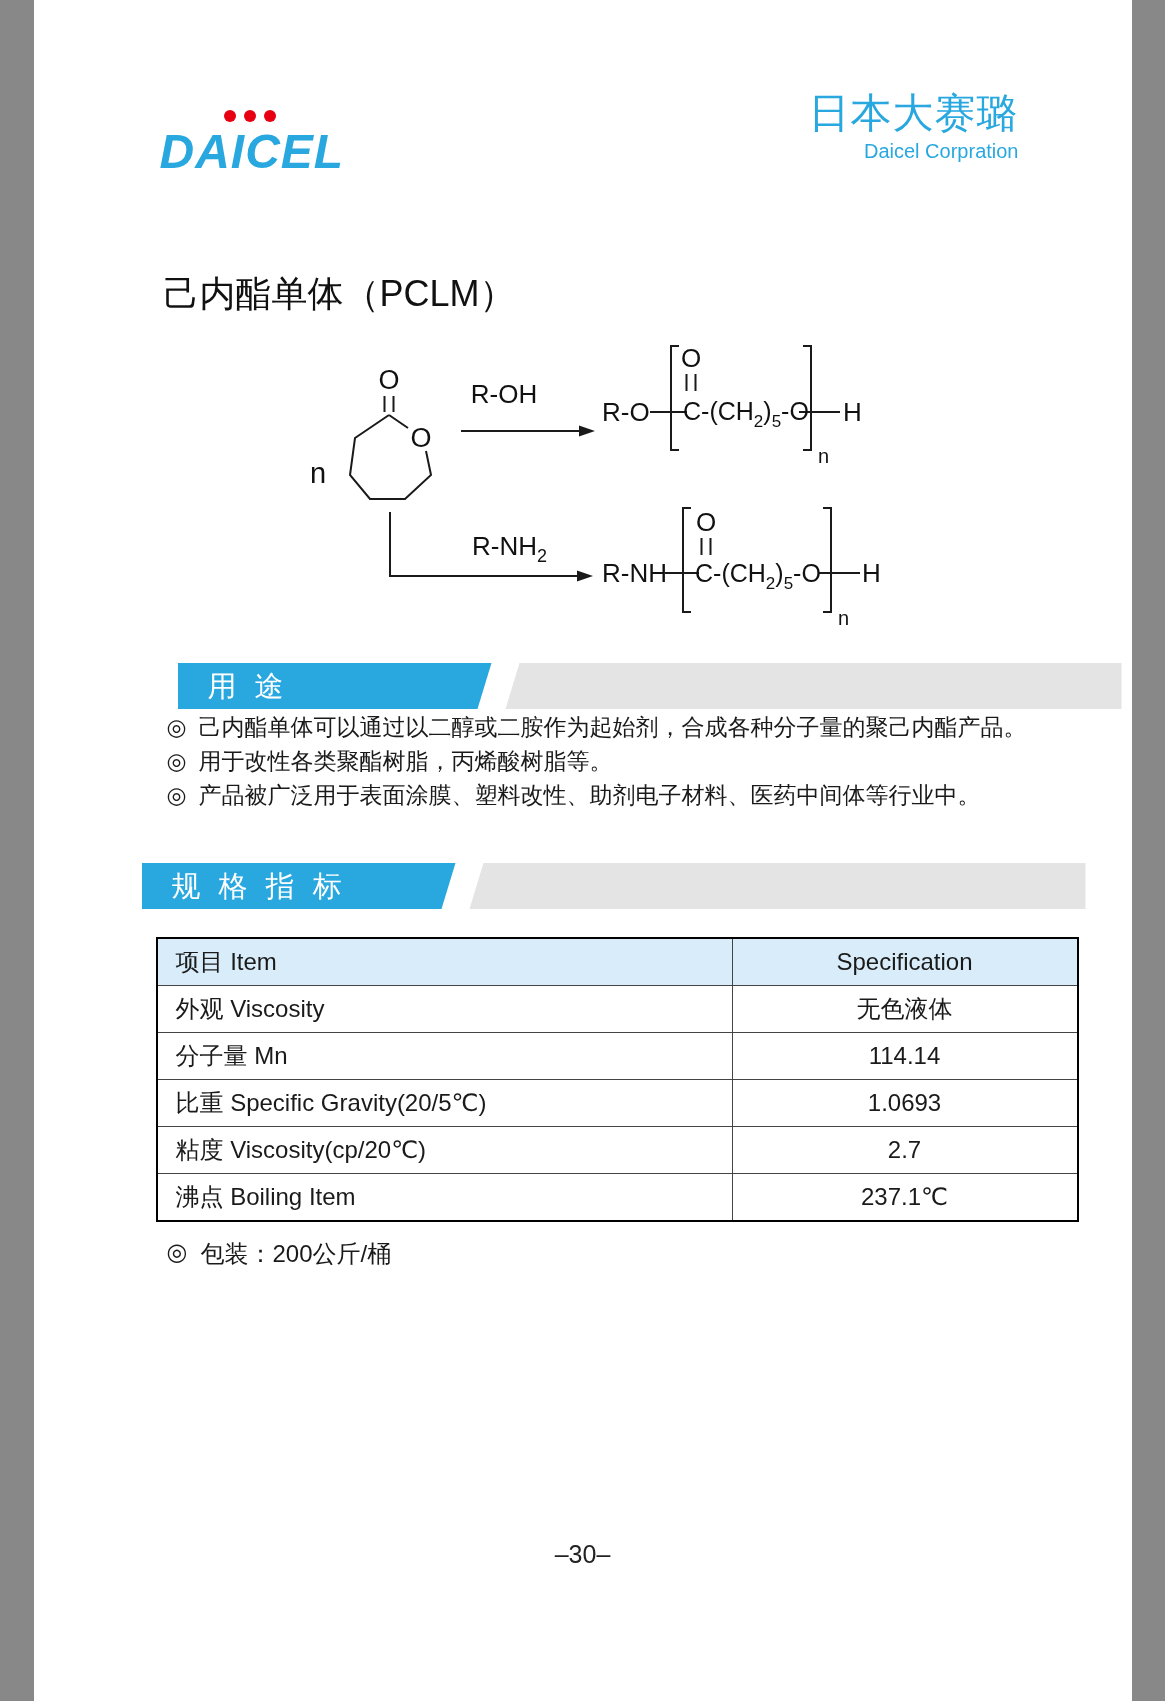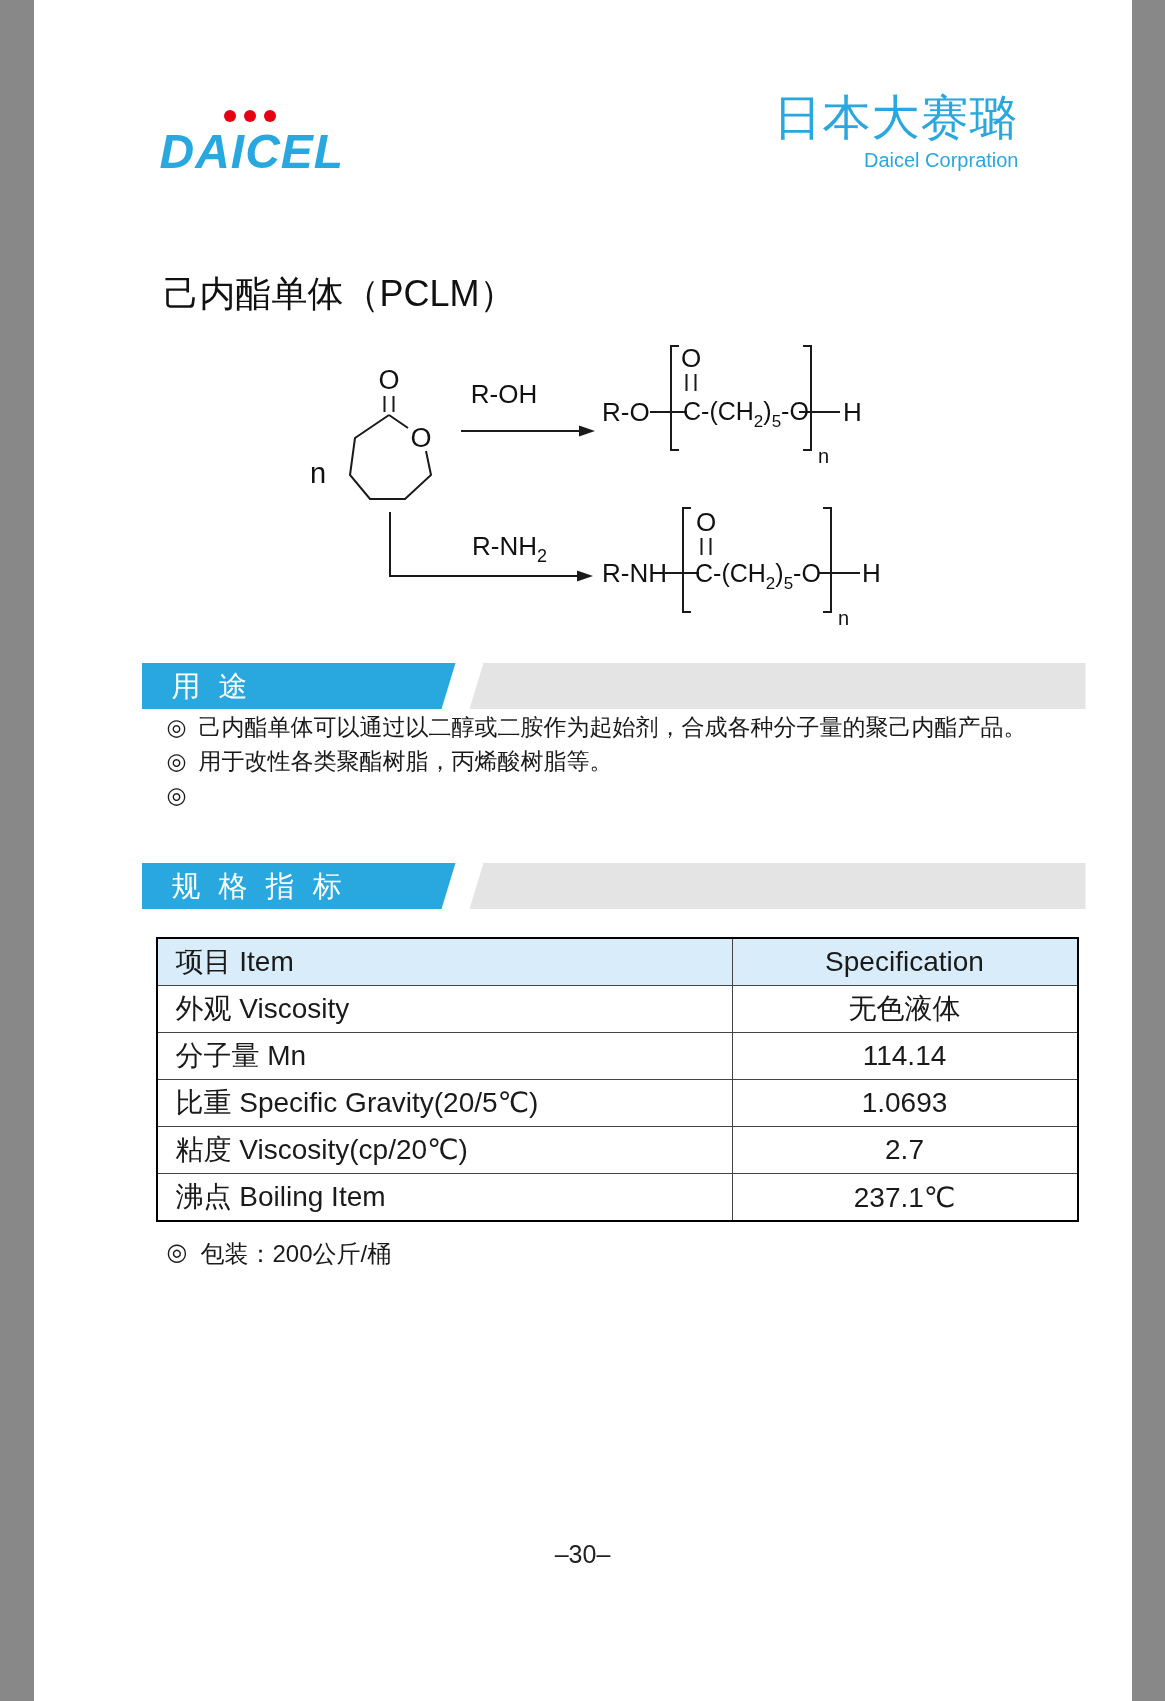--- a/index.html
+++ b/index.html
@@ -9,51 +9,51 @@
   }
   
   .logo{position:absolute;left:126px;top:108px;}
   .logo-dots{position:absolute;left:64px;top:2px;display:flex;gap:8px;}
   .logo-dots i{width:12px;height:12px;border-radius:50%;background:#E60012;display:block;}
   .logo-text{
     position:absolute;left:0;top:16px;font-size:48px;font-weight:bold;font-style:italic;
     color:#29A8E0;letter-spacing:1px;white-space:nowrap;
   }
   .brand{position:absolute;right:113px;top:88px;text-align:right;color:#29A8E0;}
-  .brand-cn{font-size:48px;line-height:1.25;letter-spacing:1px;}
+  .brand-cn{font-size:41px;line-height:1.25;letter-spacing:1px;}
   .brand-en{font-size:20px;line-height:1.2;font-weight:500;}
   
   .doc-title{position:absolute;left:130px;top:270px;font-size:36px;font-weight:500;color:#111;}
   
   .diagram{position:absolute;left:220px;top:328px;}
   svg text{font-family:"Liberation Sans","DejaVu Sans",sans-serif;fill:#111;}
   
   .section-header{position:absolute;left:108px;width:944px;height:46px;}
   .section-header .bar-gray{
     position:absolute;left:326px;right:0;top:0;bottom:0;background:#E4E4E5;
     clip-path:polygon(16px 0,100% 0,100% 100%,2px 100%);
   }
   .section-header .bar-blue{
     position:absolute;left:0;top:0;bottom:0;width:314px;background:#29A8E0;
     clip-path:polygon(0 0,100% 0,calc(100% - 14px) 100%,0 100%);
   }
   .section-header .heading{
     position:absolute;left:30px;top:0;height:46px;line-height:46px;color:#ffffff;
     font-size:29px;letter-spacing:5px;
   }
-  .usage-header{top:663px;}
+  .usage-header{top:663px;margin-left:36px;}
   .specs-header{top:863px;text-align:right;}
   
   .bullets{position:absolute;left:133px;top:710px;width:900px;}
   .bullet{display:flex;font-size:23px;line-height:34px;color:#1a1a1a;}
   .bullet .marker{width:32px;flex:0 0 32px;}
   
   .spec-table{
     position:absolute;left:122px;top:937px;width:897px;border-collapse:collapse;
-    font-size:28px;color:#1a1a1a;table-layout:fixed;
+    font-size:24px;color:#1a1a1a;table-layout:fixed;
   }
   .spec-table td{border:1px solid #444;height:44px;vertical-align:middle;}
   .spec-table{border:2px solid #000;}
   .spec-table td.item{width:555px;padding-left:18px;text-align:left;}
   .spec-table td.spec{width:342px;text-align:center;}
   .spec-table tr.head td{background:#D8EDF9;}
   
   .packaging{position:absolute;left:133px;top:1238px;display:flex;font-size:24px;}
   .packaging .marker{width:34px;flex:0 0 34px;}
   
@@ -139,20 +139,21 @@
     <div class="bullet">
       <span class="marker">◎</span>
       <span>己内酯单体可以通过以二醇或二胺作为起始剂，合成各种分子量的聚己内酯产品。</span>
     </div>
     <div class="bullet">
       <span class="marker">◎</span>
       <span>用于改性各类聚酯树脂，丙烯酸树脂等。</span>
     </div>
     <div class="bullet">
       <span class="marker">◎</span>
+      <span>产品被广泛用于表面涂膜、塑料改性、助剂电子材料、医药中间体等行业中。</span>
     </div>
   </div>
 
   <div class="section-header specs-header">
     <div class="bar-gray"></div>
     <div class="bar-blue"></div>
     <div class="heading">规 格 指 标</div>
   </div>
 
   <table class="spec-table">

